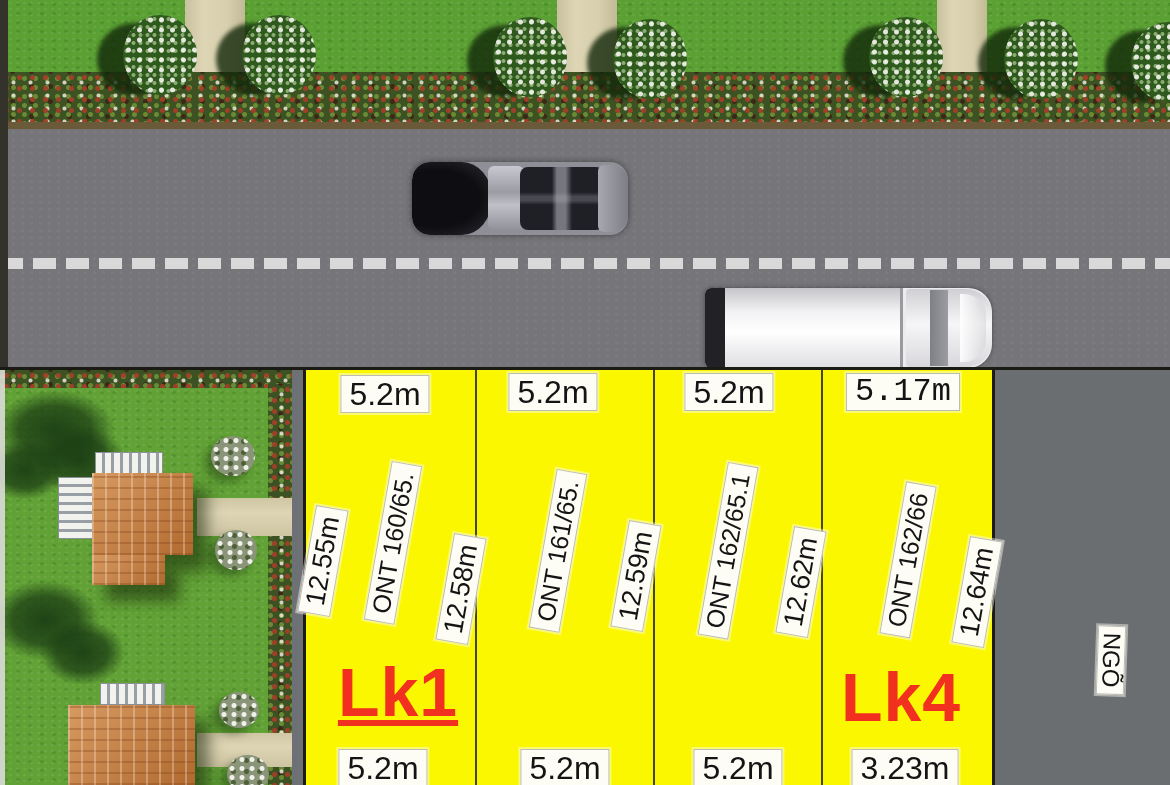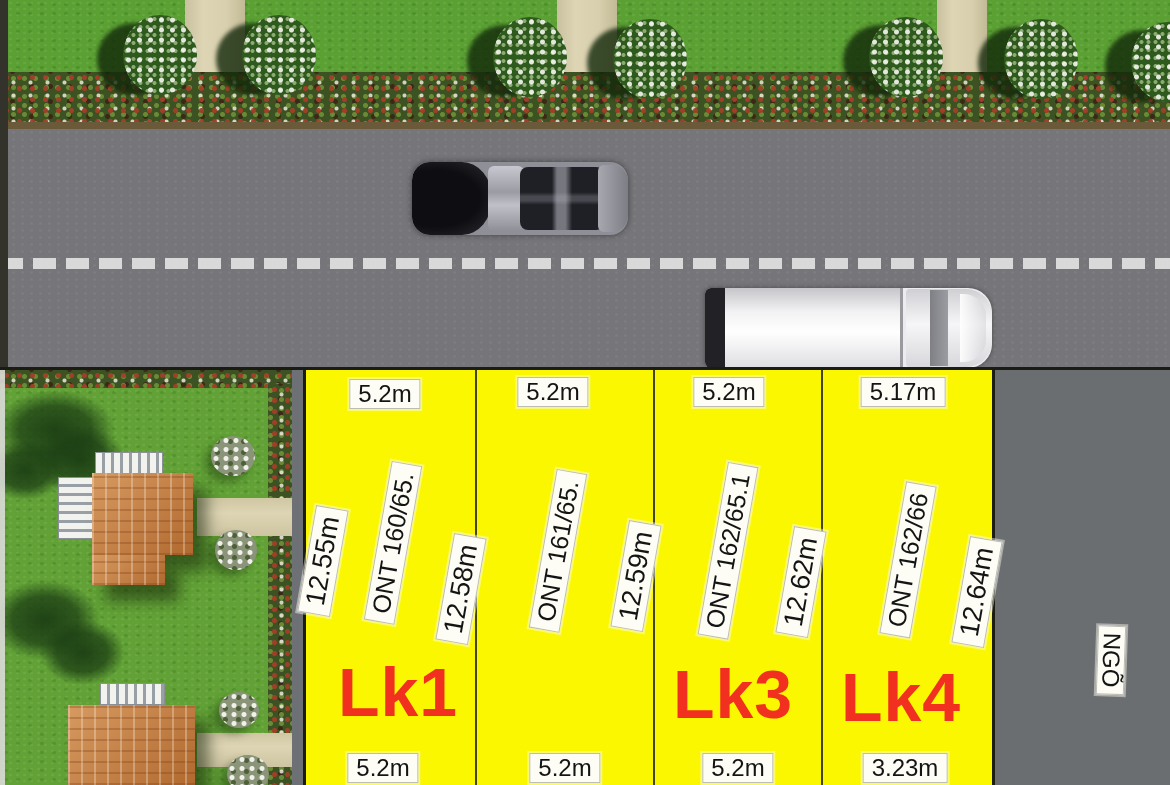--- a/index.html
+++ b/index.html
@@ -95,21 +95,21 @@
          background-size:10px 9px,13px 11px;box-shadow:-6px 6px 8px rgba(20,40,10,.4);}
 
   
   .plots{position:absolute;left:303px;top:370px;width:692px;height:415px;background:#faf700;
          border-left:3px solid #1c1c10;border-right:3px solid #1c1c10;}
   .divider{position:absolute;top:0;width:2px;height:415px;background:#44441e;}
   .alley{position:absolute;left:995px;top:370px;width:175px;height:415px;background:#6b6e71;}
 
   
   .tag{position:absolute;background:#fdfdf6;border:1px solid #bdbdb2;color:#141414;
-       font-size:24px;line-height:1.0;padding:2px 8px;white-space:nowrap;
+       font-size:32px;line-height:1.0;padding:2px 8px;white-space:nowrap;
        transform:translate(-50%,-50%);box-shadow:0 0 0 2px rgba(253,253,246,.45);}
   .vtag{transform:translate(-50%,-50%) rotate(-80deg);font-size:27px;}
   .ont{font-size:25px;}
   .ngo{transform:translate(-50%,-50%) rotate(92deg);font-size:24px;padding:1px 6px;}
   .plotname{position:absolute;transform:translate(-50%,-50%);font-weight:bold;color:#f1301f;
             font-size:68px;letter-spacing:1px;}
 </style>
 </head>
 <body>
 
@@ -207,35 +207,34 @@
     <div class="divider" style="left:515px;"></div>
   </div>
 
   <div class="alley">
     <div class="tag ngo" style="left:116px;top:290px;">NGÕ</div>
   </div>
 
   <div class="tag" style="left:385px;top:394px;">5.2m</div>
   <div class="tag" style="left:553px;top:392px;">5.2m</div>
   <div class="tag" style="left:729px;top:392px;">5.2m</div>
-  <div class="tag" style="left:903px;top:392px;">5.17m</div>
+  <div class="tag" style="left:903px;top:392px;font-family:Liberation Mono, monospace;">5.17m</div>
 
   <div class="tag vtag ont" style="left:393px;top:543px;">ONT 160/65.</div>
   <div class="tag vtag ont" style="left:558px;top:551px;">ONT 161/65.</div>
   <div class="tag vtag ont" style="left:728px;top:551px;">ONT 162/65.1</div>
   <div class="tag vtag ont" style="left:908px;top:560px;">ONT 162/66</div>
 
   <div class="tag vtag" style="left:323px;top:561px;">12.55m</div>
   <div class="tag vtag" style="left:461px;top:589px;">12.58m</div>
   <div class="tag vtag" style="left:636px;top:576px;">12.59m</div>
   <div class="tag vtag" style="left:801px;top:582px;">12.62m</div>
   <div class="tag vtag" style="left:977px;top:592px;">12.64m</div>
 
-  <div class="plotname" style="left:398px;top:692px;">Lk1</div>
-  <div class="plotname" style="left:733px;top:694px;">Lk3</div>
+  <div class="plotname" style="left:398px;top:692px;text-decoration:underline;">Lk1</div>
   <div class="plotname" style="left:901px;top:697px;">Lk4</div>
 
   <div class="tag" style="left:383px;top:768px;">5.2m</div>
   <div class="tag" style="left:565px;top:768px;">5.2m</div>
   <div class="tag" style="left:738px;top:768px;">5.2m</div>
   <div class="tag" style="left:905px;top:768px;">3.23m</div>
 
 </div>
 
 </body></html>

